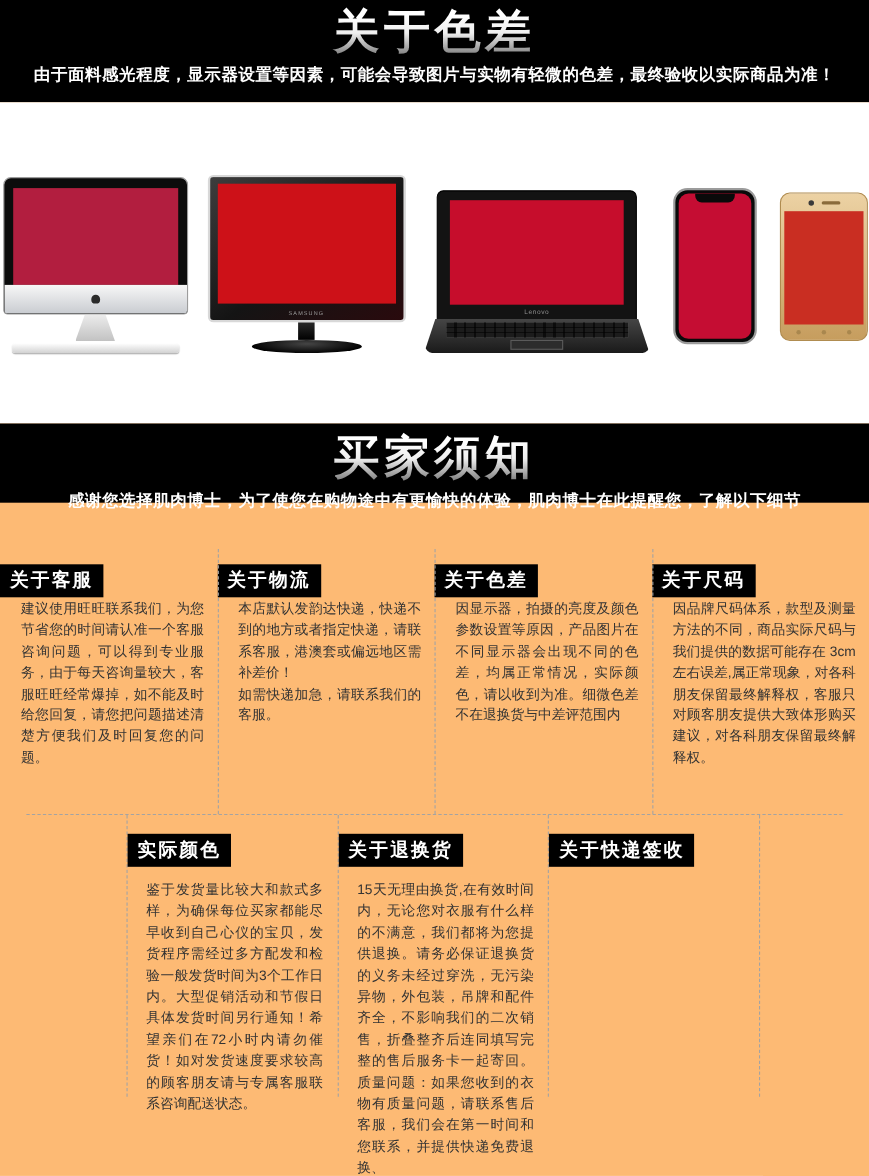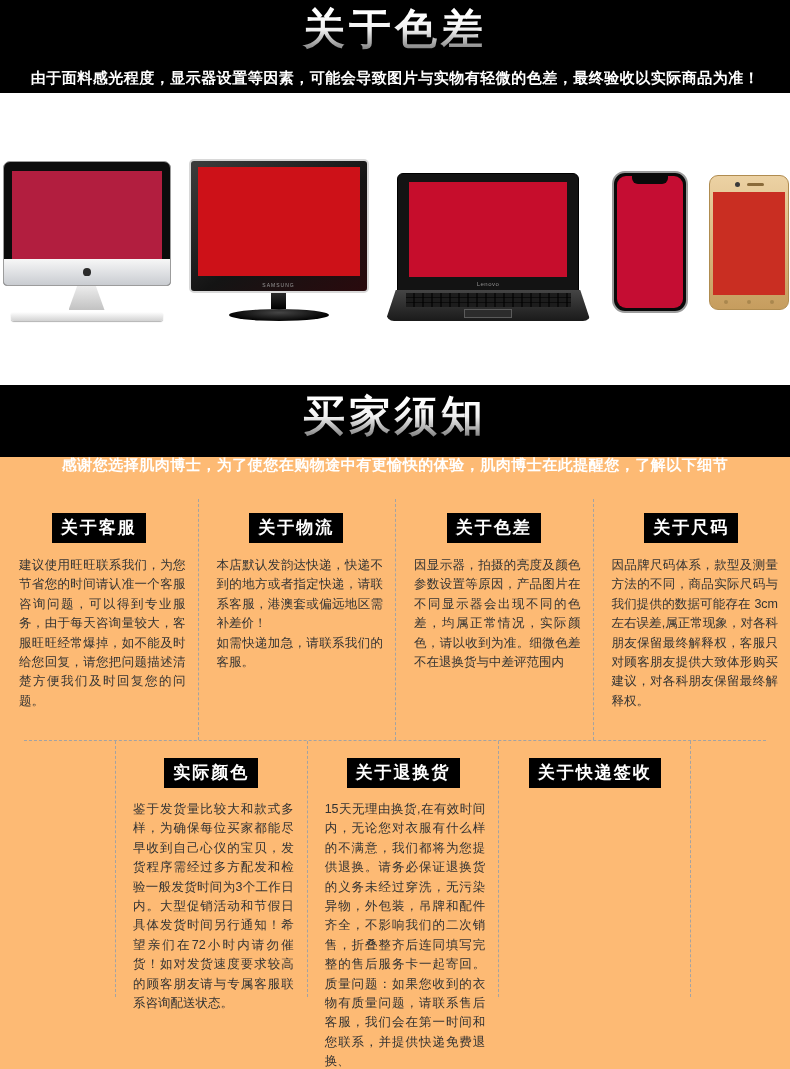--- a/index.html
+++ b/index.html
@@ -12,21 +12,21 @@
   .band-top { height:93px; padding-top:5px; }
   .band-buyer { height:72px; padding-top:7px; }
   .band-title { font-size:42px; line-height:48px; font-weight:bold; letter-spacing:4px; color:#e3e3e3; }
   @supports ((-webkit-background-clip:text) or (background-clip:text)) {
     .band-title {
       background:linear-gradient(180deg,#ffffff 18%,#efefef 52%,#6e6e6e 100%);
       -webkit-background-clip:text; background-clip:text;
       color:transparent; -webkit-text-fill-color:transparent;
     }
   }
-  .band-sub { font-size:15px; font-weight:bold; margin-top:16px; letter-spacing:0.5px; }
+  .band-sub { font-size:15px; font-weight:bold; margin-top:6px; letter-spacing:0.5px; }
 
   
   .devices { height:292px; background:#fff; display:flex; justify-content:center; align-items:flex-end; padding-bottom:64px; }
   .device { flex:none; }
 
   
   .imac { width:168px; margin:0 9px; display:flex; flex-direction:column; align-items:center; }
   .imac-body { width:168px; border-radius:7px 7px 4px 4px; overflow:hidden; border:1px solid #9c9c9c; background:#0c0c0c; padding:9px 8px 0; }
   .imac-screen { height:88px; }
   .imac-chin { height:26px; margin:0 -8px; background:linear-gradient(#f7f7f7,#c9ccd1); display:flex; align-items:center; justify-content:center; }
@@ -69,23 +69,23 @@
   .row1 { display:flex; height:283px; }
   .row1 .col { flex:1; position:relative; padding-top:56px; }
   .row1 .col + .col::before { content:""; position:absolute; left:0; top:42px; bottom:0; border-left:1px dashed #a3a3a3; }
 
   .h-divider { border-top:1px dashed #a3a3a3; margin:0 24px; }
 
   .row2 { display:flex; margin-left:115px; width:576px; height:256px; }
   .row2 .col { flex:1; position:relative; padding-top:17px; border-left:1px dashed #a3a3a3; }
   .row2 .col:last-child { border-right:1px dashed #a3a3a3; }
 
-  .label-wrap { text-align:center; }
+  .label-wrap { }
   .notice-label { display:inline-block; background:#000; color:#fff; font-size:17px; font-weight:bold; letter-spacing:2px; padding:3px 9px 4px; }
-  .notice-body { margin:13px 12px 0 19px; font-size:12.5px; line-height:19.4px; color:#333; text-align:justify; white-space:pre-line; }
+  .notice-body { margin:1px 12px 0 19px; font-size:12.5px; line-height:19.4px; color:#333; text-align:justify; white-space:pre-line; }
   .row2 .notice-body { margin:12px 13px 0 17px; }
 </style>
 </head>
 <body>
 
 <div class="page">
 
   <section class="band band-top">
     <div class="band-title">关于色差</div>
     <div class="band-sub">由于面料感光程度，显示器设置等因素，可能会导致图片与实物有轻微的色差，最终验收以实际商品为准！</div>

